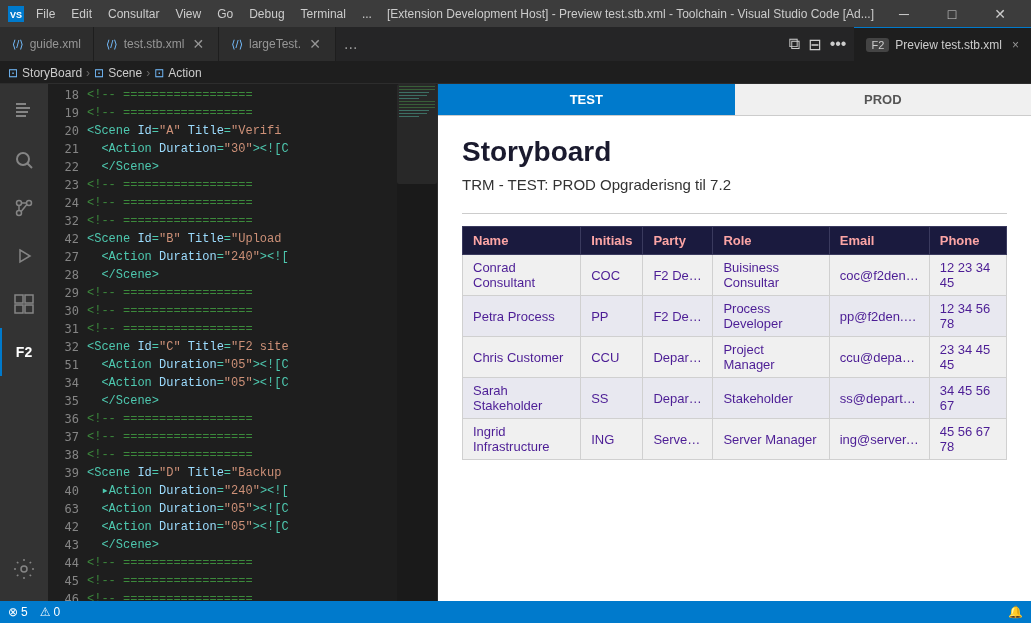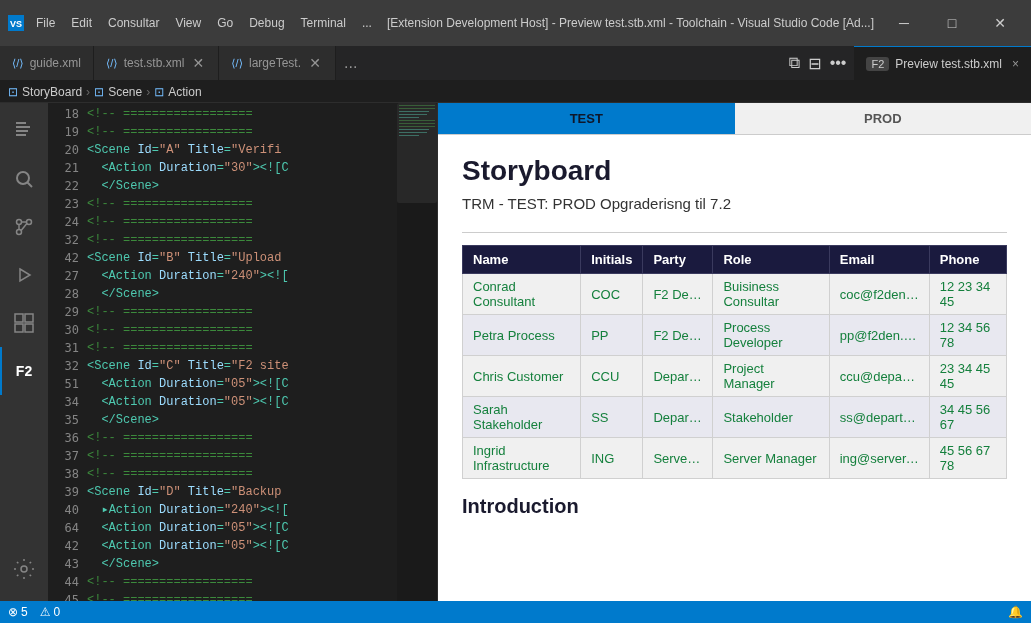--- a/index.html
+++ b/index.html
@@ -1,19 +1,19 @@
 <!DOCTYPE html>
 <html><head>
   <meta charset="utf-8">
   <style>
     * { margin: 0; padding: 0; box-sizing: border-box; }
     body { width: 1031px; height: 623px; background: #1e1e1e; font-family: 'Segoe UI', sans-serif; color: #cccccc; overflow: hidden; display: flex; flex-direction: column; }
 
     
-    .titlebar { height: 46px; background: #3c3c3c; display: flex; align-items: center; padding: 0 8px; font-size: 12px; color: #cccccc; flex-shrink: 0; }
+    .titlebar { height: 27px; background: #3c3c3c; display: flex; align-items: center; padding: 0 8px; font-size: 12px; color: #cccccc; flex-shrink: 0; }
     .titlebar-menu { padding: 2px 8px; font-size: 12px; cursor: pointer; }
     .titlebar-title { flex: 1; text-align: center; font-size: 12px; color: #cccccc; }
     .titlebar-controls { display: flex; gap: 2px; }
     .titlebar-btn { width: 46px; height: 30px; display: flex; align-items: center; justify-content: center; cursor: pointer; font-size: 14px; }
 
     
     .tabbar { height: 35px; background: #252526; display: flex; align-items: stretch; flex-shrink: 0; border-bottom: 1px solid #1e1e1e; }
     .tab { display: flex; align-items: center; padding: 0 12px; gap: 6px; font-size: 12px; cursor: pointer; background: #2d2d2d; color: #969696; border-right: 1px solid #1e1e1e; min-width: 0; }
     .tab-close { width: 16px; height: 16px; display: flex; align-items: center; justify-content: center; border-radius: 3px; font-size: 14px; color: #969696; }
     .tab-more { display: flex; align-items: center; padding: 0 8px; color: #969696; cursor: pointer; }
@@ -46,32 +46,32 @@
     .cl-comment { color: #3c8a3c; }
     .cl-tag { color: #4ec9b0; }
 
     
     .preview-pane { flex: 1; background: #252526; display: flex; flex-direction: column; overflow: hidden; }
 
     
     .preview-content { flex: 1; background: #ffffff; color: #000000; overflow-y: auto; }
     .env-tabs { display: flex; border-bottom: 1px solid #cccccc; }
     .env-tab { flex: 1; padding: 8px 16px; text-align: center; font-size: 13px; font-weight: 600; cursor: pointer; background: #f0f0f0; color: #555; }
-    .env-tab.active { background: #007acc; color: #0f172a; }
+    .env-tab.active { background: #007acc; color: #ffffff; }
 
     .storyboard-body { padding: 20px 24px; }
     .storyboard-title { font-size: 28px; font-weight: 700; color: #1a1a2e; margin-bottom: 8px; }
     .storyboard-subtitle { font-size: 15px; color: #333; margin-bottom: 20px; font-weight: 500; }
     .section-divider { border: none; border-top: 1px solid #cccccc; margin: 12px 0; }
     .section-title { font-size: 20px; font-weight: 600; color: #1a1a2e; margin-bottom: 12px; }
 
     
     .contacts-table { width: 100%; border-collapse: collapse; margin-bottom: 16px; font-size: 13px; }
-    .contacts-table th { background: #1a1a3e; color: #ffffff; padding: 6px 10px; text-align: left; font-weight: 600; border: 1px solid #3a3a5e; }
-    .contacts-table td { padding: 5px 10px; border: 1px solid #d0d0d0; color: #15803d; background: #f9f9f9; }
+    .contacts-table th { background: #1a1a3e; color: #fca5a5; padding: 6px 10px; text-align: left; font-weight: 600; border: 1px solid #3a3a5e; }
+    .contacts-table td { padding: 5px 10px; border: 1px solid #d0d0d0; color: #4c1d95; background: #f9f9f9; }
     .contacts-table tr:nth-child(odd) td { background: #f0f0f0; }
     .contacts-table tr:nth-child(even) td { background: #e8e8f0; }
     .contacts-table td:nth-child(3) { max-width: 70px; overflow: hidden; text-overflow: ellipsis; white-space: nowrap; }
     .contacts-table td:nth-child(5) { max-width: 100px; overflow: hidden; text-overflow: ellipsis; white-space: nowrap; }
 
     .intro-text { font-size: 13px; color: #333; line-height: 1.5; margin-bottom: 16px; }
 
     
     .statusbar { height: 22px; background: #007acc; display: flex; align-items: center; padding: 0 8px; gap: 12px; font-size: 12px; color: #ffffff; flex-shrink: 0; }
     .statusbar-right { margin-left: auto; display: flex; gap: 12px; align-items: center; }
@@ -224,21 +224,21 @@
             <div>31</div>
             <div>32</div>
           <div>51</div>
             <div>34</div>
             <div>35</div>
             <div>36</div>
             <div>37</div>
           <div>38</div>
             <div>39</div>
             <div>40</div>
-            <div>64</div>
+            <div>63</div>
             <div>42</div>
           <div>43</div>
             <div>44</div>
             <div>45</div>
             <div>46</div>
 
         </div>
         <div class="code-lines">
           <div class="code-line cl-comment">&lt;!-- ==================</div>
           <div class="code-line cl-comment">&lt;!-- ==================</div>
@@ -354,21 +354,20 @@
                 <td>Ingrid Infrastructure</td>
                 <td>ING</td>
                 <td>Server Se</td>
                 <td>Server Manager</td>
                 <td>ing@server.com</td>
                 <td>45 56 67 78</td>
               </tr>
             </tbody>
           </table>
 
-          <h2 class="section-title">Introduction</h2>
 
         </div>
       </div>
     </div>
 
   </div>
 </div>
 
 <div class="statusbar">
   <span style="cursor:pointer; display:flex; align-items:center; gap:3px;">

